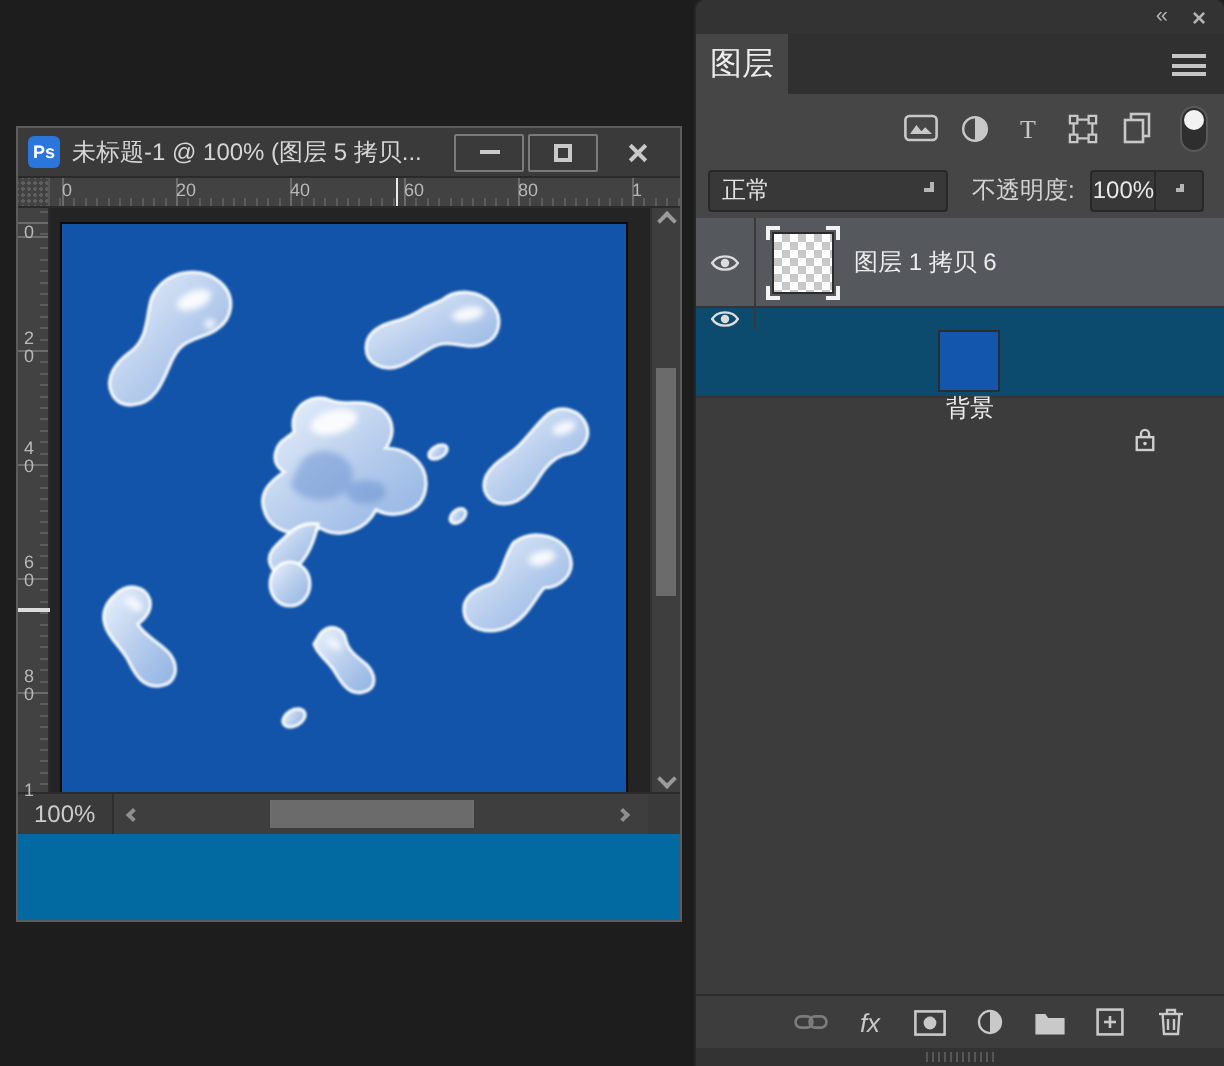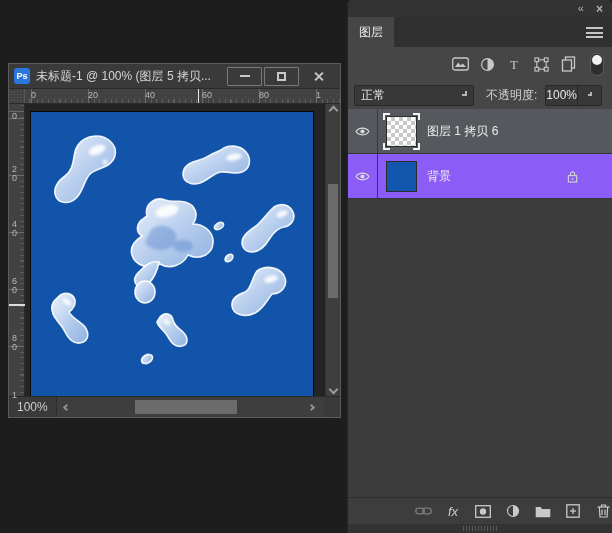--- a/index.html
+++ b/index.html
@@ -2,21 +2,21 @@
 <html><head>
 <meta charset="utf-8">
 <style>
   html,body{margin:0;padding:0;background:#111;}
   *{box-sizing:border-box;}
   #stage{position:relative;width:612px;height:533px;background:#1d1d1d;
          font-family:"Liberation Sans","DejaVu Sans",sans-serif;overflow:hidden;
          -webkit-font-smoothing:antialiased;}
 
   
-  #doc-window{position:absolute;left:8px;top:63px;width:333px;height:355px;
+  #doc-window{position:absolute;left:8px;top:63px;width:333px;height:398px;
               background:#0369a1;border:1px solid #5c5c5c;}
   .titlebar{height:25px;display:flex;align-items:center;gap:6px;padding-left:5px;
             background:#3a3a3a;border-bottom:1px solid #2a2a2a;}
   .ps-badge{width:16px;height:16px;border-radius:3px;background:#2a76dd;color:#fff;
             font-size:9px;font-weight:bold;display:flex;align-items:center;justify-content:center;flex:none;}
   .doc-title{flex:1;font-size:12px;color:#d6d6d6;white-space:nowrap;overflow:hidden;}
   .win-btns{display:flex;height:100%;align-items:center;padding-right:3px;}
   .win-btn{width:35px;height:19px;margin:0 1px;display:flex;align-items:center;justify-content:center;}
   .win-btn.boxed{border:1px solid #7a7a7a;border-radius:1px;}
   .glyph-min{width:10px;height:2px;background:#c9c9c9;}
@@ -72,21 +72,21 @@
   .h-scroll .arr.l{left:4px;} .h-scroll .arr.r{right:8px;}
   .h-scroll .chev{width:5px;height:5px;border-color:#8f8f8f;}
 
   
   #layers-panel{position:absolute;left:348px;top:0;width:264px;height:533px;background:#3c3c3c;
                 border-radius:5px 5px 0 0;overflow:hidden;box-shadow:0 0 0 1px #262626;}
   .panel-head{height:17px;background:#333333;display:flex;align-items:center;justify-content:flex-end;
               gap:12px;padding-right:9px;}
   .panel-head .ico{color:#b4b4b4;font-size:11px;line-height:1;}
   .tab-bar{height:30px;background:#303030;display:flex;position:relative;}
-  .tab-active{width:46px;height:30px;background:#464646;color:#ededed;font-size:12px;
+  .tab-active{width:46px;height:30px;background:#464646;color:#ededed;font-size:16px;
               display:flex;align-items:center;justify-content:center;font-family:Liberation Serif, serif;}
   .hamburger{position:absolute;right:9px;top:10px;width:17px;height:11px;display:flex;flex-direction:column;justify-content:space-between;}
   .hamburger i{display:block;height:2px;background:#c5c5c5;}
 
   .ctl{background:#464646;}
   .filter-row{height:34px;display:flex;align-items:center;padding:0 8px 0 6px;}
   .dropdown{height:22px;background:#383838;border:1px solid #282828;border-radius:2px;
             display:flex;align-items:center;gap:5px;padding:0 6px;color:#e2e2e2;font-size:12px;}
   .dropdown .chev{width:5px;height:5px;border-color:#b5b5b5;margin-left:auto;margin-bottom:3px;}
   .filter-dd{width:120px;}
@@ -103,39 +103,39 @@
   .val-box span{flex:1;text-align:center;font-size:12px;color:#e8e8e8;}
   .val-box .chev-cell{width:14px;align-self:stretch;border-left:1px solid #282828;display:flex;align-items:center;justify-content:center;}
   .val-box .chev{width:4px;height:4px;border-color:#b5b5b5;margin-bottom:2px;}
 
   .lock-row{height:30px;display:flex;align-items:center;padding:0 8px 0 6px;gap:7px;border-bottom:1px solid #353535;}
   .lock-icons{display:flex;align-items:center;gap:8px;}
 
   .layer-list{position:absolute;top:109px;bottom:36px;left:0;right:0;background:#3c3c3c;}
   .layer-row{height:45px;display:flex;align-items:center;border-bottom:1px solid #343434;position:relative;}
   .layer-row.selected{background:#55585c;text-align:center;}
-  .layer-row.normal{background:#8b5cf6;}
+  .layer-row.normal{background:#0c4a6e;flex-direction:column;}
   .eye-cell{width:30px;display:flex;align-items:center;justify-content:center;align-self:stretch;border-right:1px solid #3a3a3a;}
   .thumb-wrap{position:relative;width:31px;height:31px;margin-left:8px;flex:none;}
   .thumb{width:31px;height:31px;border:1px solid #2c2c2c;}
   .checker{background-color:#fff;
     background-image:linear-gradient(45deg,#c8c8c8 25%,transparent 25%,transparent 75%,#c8c8c8 75%),
                      linear-gradient(45deg,#c8c8c8 25%,transparent 25%,transparent 75%,#c8c8c8 75%);
     background-size:8px 8px;background-position:0 0,4px 4px;}
   .corner{position:absolute;width:7px;height:7px;border:2px solid #f2f2f2;}
   .corner.tl{left:-3px;top:-3px;border-right:none;border-bottom:none;}
   .corner.tr{right:-3px;top:-3px;border-left:none;border-bottom:none;}
   .corner.bl{left:-3px;bottom:-3px;border-right:none;border-top:none;}
   .corner.br{right:-3px;bottom:-3px;border-left:none;border-top:none;}
   .layer-name{font-size:12px;color:#ececec;margin-left:10px;white-space:nowrap;}
   .row-lock{margin-left:auto;margin-right:34px;}
 
   .panel-bottom{position:absolute;left:0;right:0;bottom:9px;height:27px;background:#3d3d3d;
                 border-top:1px solid #2d2d2d;display:flex;align-items:center;justify-content:flex-end;
-                gap:12px;}
+                gap:12px;padding-right:18px;}
   .fx-txt{font-size:13px;font-style:italic;color:#c9c9c9;line-height:1;}
   .panel-grip{position:absolute;left:0;right:0;bottom:0;height:9px;background:#333333;}
   .panel-grip:after{content:"";position:absolute;left:50%;top:2px;transform:translateX(-50%);
                     width:34px;height:5px;
                     background:repeating-linear-gradient(90deg,#575757 0 1px,transparent 1px 3px);}
   svg{display:block;}
 </style>
 </head>
 <body>
 

